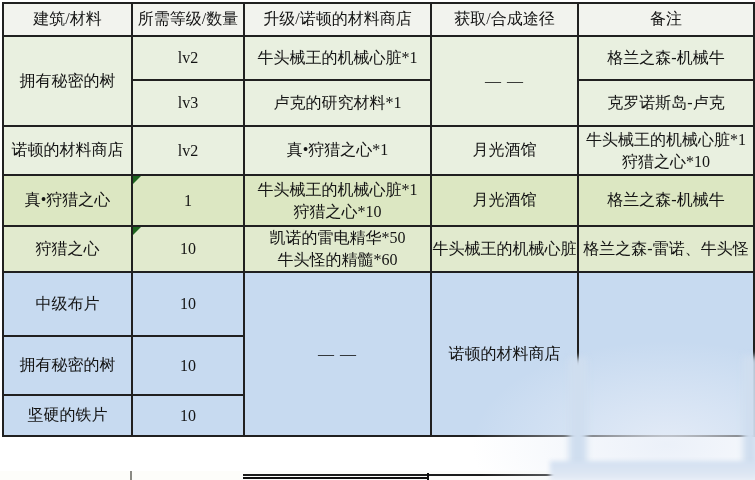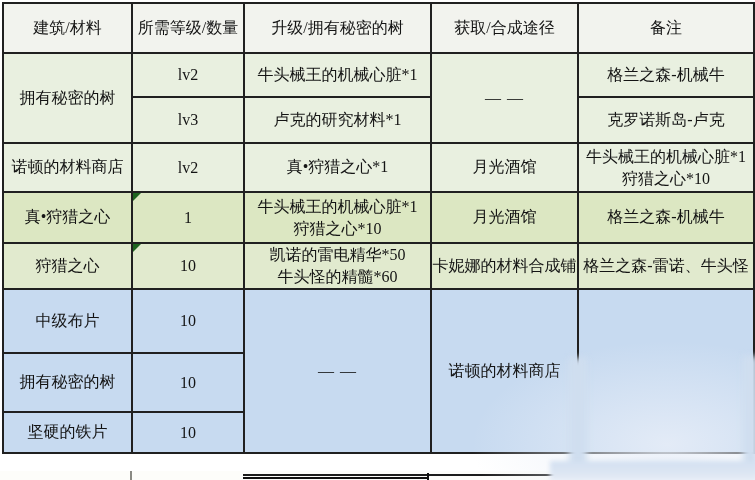--- a/index.html
+++ b/index.html
@@ -22,21 +22,21 @@
   .mat th, .mat td {
     border:2px solid var(--border,#202020);
     text-align:center;
     vertical-align:middle;
     font-weight:normal;
     font-size:16px;
     padding:0;
     overflow:hidden;
     white-space:nowrap;
   }
-  tr.hr  { height:50px;margin-top:40px; }  tr.hr th { background:var(--header_bg,#f2f3ee); }
+  tr.hr  { height:33px;margin-top:40px; }  tr.hr th { background:var(--header_bg,#f2f3ee); }
   tr.r2  { height:44px; }
   tr.r3  { height:46px; }
   tr.r4  { height:49px; }
   tr.r5  { height:51px; }
   tr.r6  { height:45px; }
   tr.r7  { height:64px;font-family:Liberation Serif, serif; }
   tr.r8  { height:59px; }
   tr.r9  { height:41px; }
   tr.g1 td { background:var(--green_light,#e9f0e0);font-family:Liberation Serif, serif; }
   tr.g2 td { background:var(--green_dark,#dce7c2); }
@@ -78,21 +78,21 @@
       <col style="width:129px">
         <col style="width:112px">
         <col style="width:187px">
         <col style="width:147px">
         <col style="width:176px">
     </colgroup>
     <tbody>
       <tr class="hr">
         <th>建筑/材料</th>
         <th>所需等级/数量</th>
-        <th>升级/拥有秘密的树</th>
+        <th>升级/诺顿的材料商店</th>
         <th>获取/合成途径</th>
         <th>备注</th>
       </tr>
 
       <tr class="g1 r2">
         <td rowspan="2">拥有秘密的树</td>
         <td>lv2</td>
         <td>牛头械王的机械心脏*1</td>
         <td rowspan="2" class="dash">— —</td>
         <td>格兰之森-机械牛</td>
@@ -132,21 +132,21 @@
       <tr class="g3 r6">
         <td>狩猎之心</td>
         <td class="flag">
           <span class="tri"></span>
           <span>10</span>
         </td>
         <td>
           <div class="line">凯诺的雷电精华*50</div>
           <div class="line">牛头怪的精髓*60</div>
         </td>
-        <td>卡妮娜的材料合成铺</td>
+        <td>牛头械王的机械心脏</td>
         <td>格兰之森-雷诺、牛头怪</td>
       </tr>
 
       <tr class="bl r7">
         <td>中级布片</td>
         <td>10</td>
         <td rowspan="3" class="dash">— —</td>
         <td rowspan="3">诺顿的材料商店</td>
         <td rowspan="3"></td>
       </tr>

